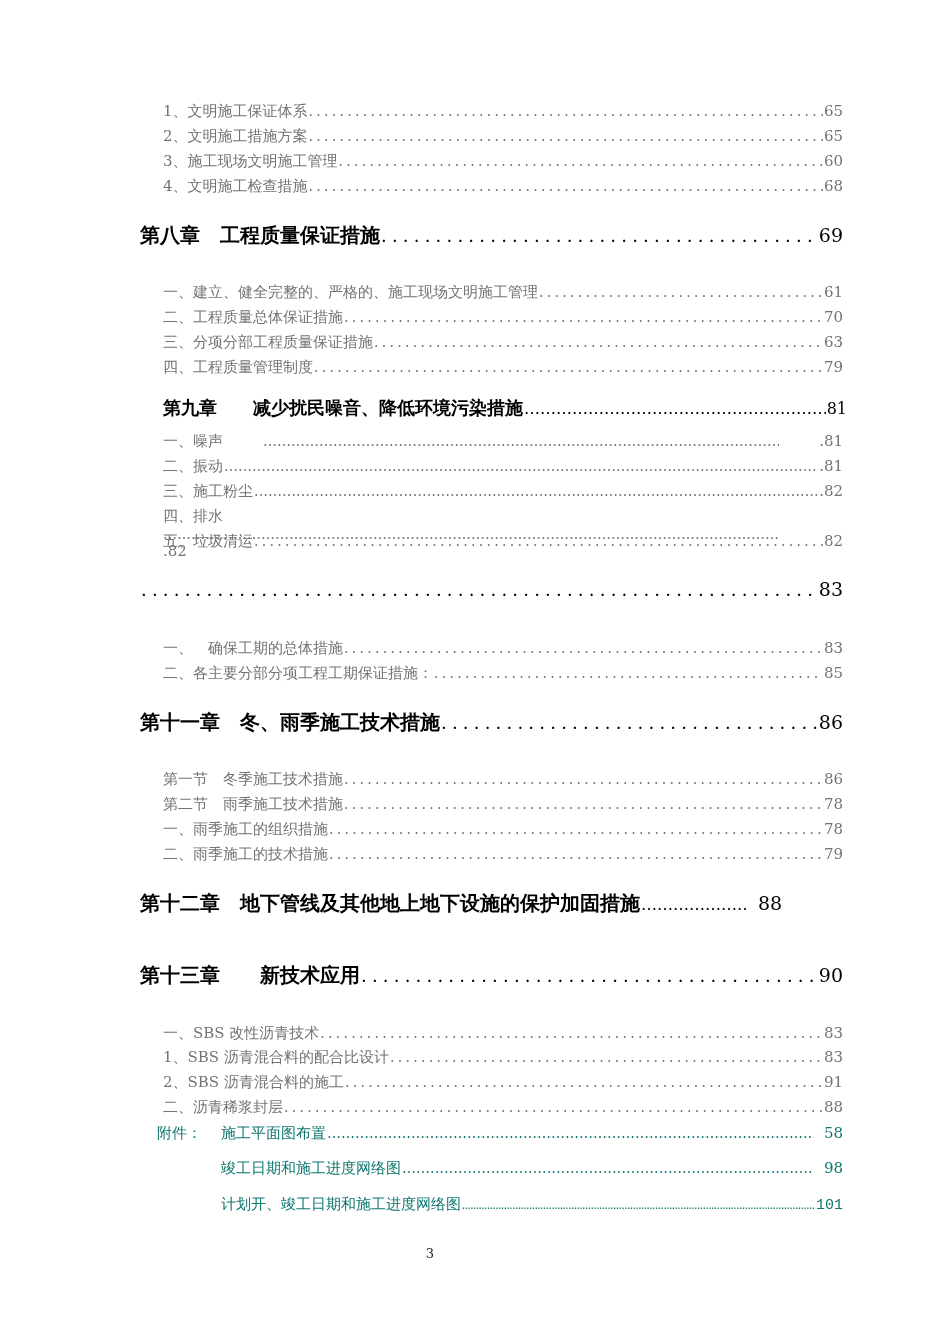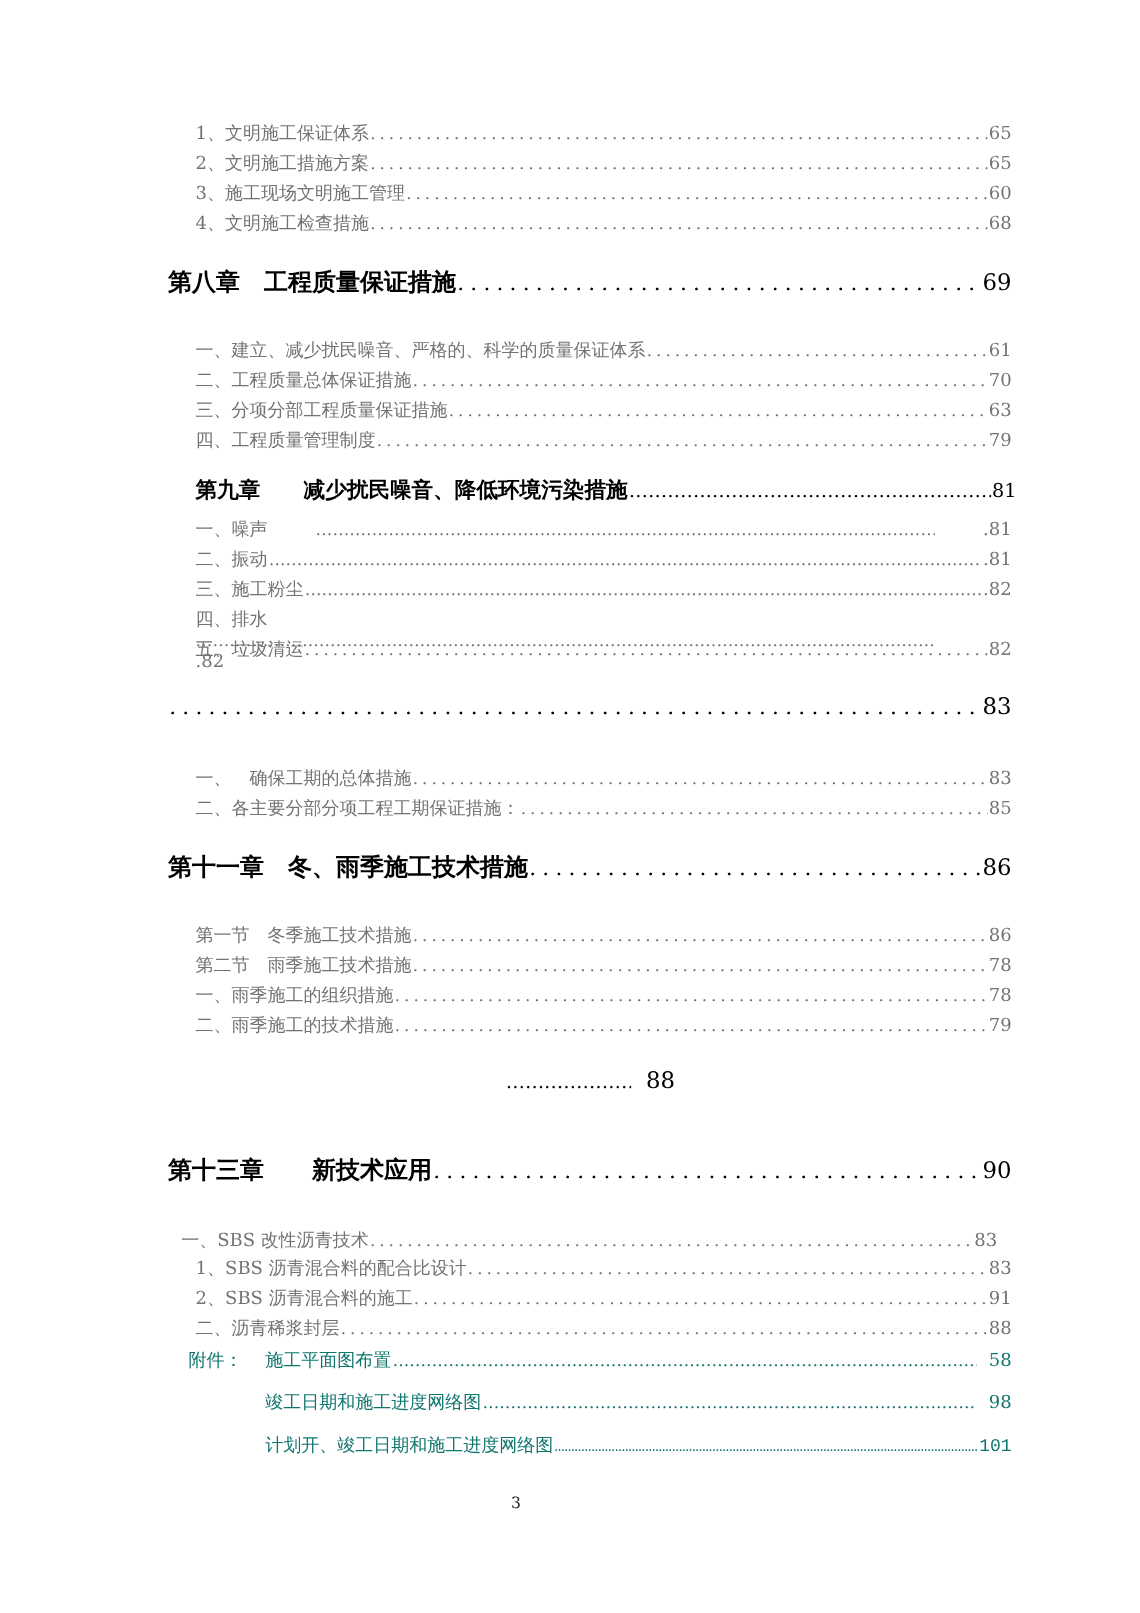--- a/index.html
+++ b/index.html
@@ -5,21 +5,21 @@
   html, body { margin: 0; padding: 0; background: #ffffff; }
   body { width: 950px; height: 1344px; position: relative; overflow: hidden;
          font-family: "DejaVu Serif", "Liberation Serif", serif; color: #000; }
   .row { position: absolute; left: 0; display: flex; align-items: baseline; white-space: nowrap; }
   .row .label { flex: 0 0 auto; }
   .row .leader { flex: 1 1 auto; overflow: hidden; white-space: nowrap; letter-spacing: 2px; margin: 0 1px; }
   .row .page { flex: 0 0 auto; }
   .entry { font-size: 15px; color: #737373; }
   .entry .leader { font-size: 14px; letter-spacing: 3.3px; }
   .entry.ell .leader { letter-spacing: 0px; font-size: 14px; }
-  .chapter { font-size: 20px; font-weight: bold; font-family: "DejaVu Sans", "Liberation Sans", sans-serif; justify-content: center; }
+  .chapter { font-size: 20px; font-weight: bold; font-family: "DejaVu Sans", "Liberation Sans", sans-serif; }
   .chapter .leader { font-weight: normal; font-family: "DejaVu Serif", serif; font-size: 18px; letter-spacing: 5.2px; }
   .chapter .page { font-weight: normal; font-family: "DejaVu Serif", serif; font-size: 19px; }
   .chapter.ell .leader { letter-spacing: 0px; font-size: 16px; }
   .chapter-9 { font-size: 18px; }
   .attach { font-size: 15px; color: #0f766e; }
   .attach .leader { letter-spacing: 0; font-size: 14px; }
   .footer { position: absolute; left: 0; width: 860px; text-align: center; top: 1246px; font-size: 13px; color: #222; }
 </style>
 </head>
 <body>
@@ -44,21 +44,21 @@
   <span class="leader">............................................................................................................................................</span>
   <span class="page">68</span>
 </div>
 
 <div class="row chapter" style="top:222px; left:140px; width:703px;">
   <span class="label">第八章　工程质量保证措施</span>
   <span class="leader">............................................................................................................................................</span>
   <span class="page">69</span>
 </div>
 <div class="row entry" style="top:283px; left:163px; width:680px;">
-  <span class="label">一、建立、减少扰民噪音、严格的、科学的质量保证体系</span>
+  <span class="label">一、建立、健全完整的、严格的、施工现场文明施工管理</span>
   <span class="leader">............................................................................................................................................</span>
   <span class="page">61</span>
 </div>
 <div class="row entry" style="top:308px; left:163px; width:680px;">
   <span class="label">二、工程质量总体保证措施</span>
   <span class="leader">............................................................................................................................................</span>
   <span class="page">70</span>
 </div>
 <div class="row entry" style="top:333px; left:163px; width:680px;">
   <span class="label">三、分项分部工程质量保证措施</span>
@@ -137,30 +137,31 @@
   <span class="leader">............................................................................................................................................</span>
   <span class="page">78</span>
 </div>
 <div class="row entry" style="top:845px; left:163px; width:680px;">
   <span class="label">二、雨季施工的技术措施</span>
   <span class="leader">............................................................................................................................................</span>
   <span class="page">79</span>
 </div>
 
 <div class="row chapter ell" style="top:890px; left:140px; width:703px;">
+  <span class="label">第十二章　地下管线及其他地上地下设施的保护加固措施</span>
   <span class="leader" style="flex:0 1 105px; margin-right:12px;">……………………………………………………………………………………………………………………</span>
   <span class="page">88</span>
 </div>
 
 <div class="row chapter" style="top:962px; left:140px; width:703px;">
   <span class="label">第十三章　　新技术应用</span>
   <span class="leader">............................................................................................................................................</span>
   <span class="page">90</span>
 </div>
-<div class="row entry" style="top:1024px; left:151px; width:680px;">
+<div class="row entry" style="top:1024px; left:163px; width:680px;">
   <span class="label">一、SBS 改性沥青技术</span>
   <span class="leader">............................................................................................................................................</span>
   <span class="page">83</span>
 </div>
 <div class="row entry" style="top:1048px; left:163px; width:680px;">
   <span class="label">1、SBS 沥青混合料的配合比设计</span>
   <span class="leader">............................................................................................................................................</span>
   <span class="page">83</span>
 </div>
 <div class="row entry" style="top:1073px; left:163px; width:680px;">

